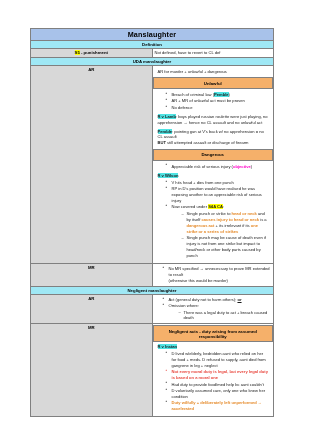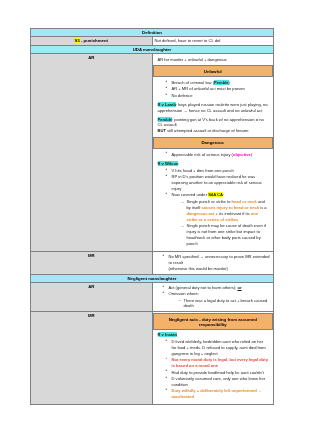--- a/index.html
+++ b/index.html
@@ -87,20 +87,23 @@
   .pad-cell { padding: 0; }
   .inner-pad { padding: 2px 3px 2.5px 3px; }
 </style>
 </head>
 <body>
 
 <div id="page">
   <table class="notes">
 
     <tbody>
+        <tr class="title-row">
+      <td colspan="2">Manslaughter</td>
+    </tr>
 
     <tr class="band-cyan">
       <td colspan="2">Definition</td>
     </tr>
 
     <tr>
       <td class="lbl col-label">
         <span class="hl-yellow">S5</span><span> - punishment</span>
       </td>
       <td class="cellbody plain">Not defined, have to revert to CL def</td>

